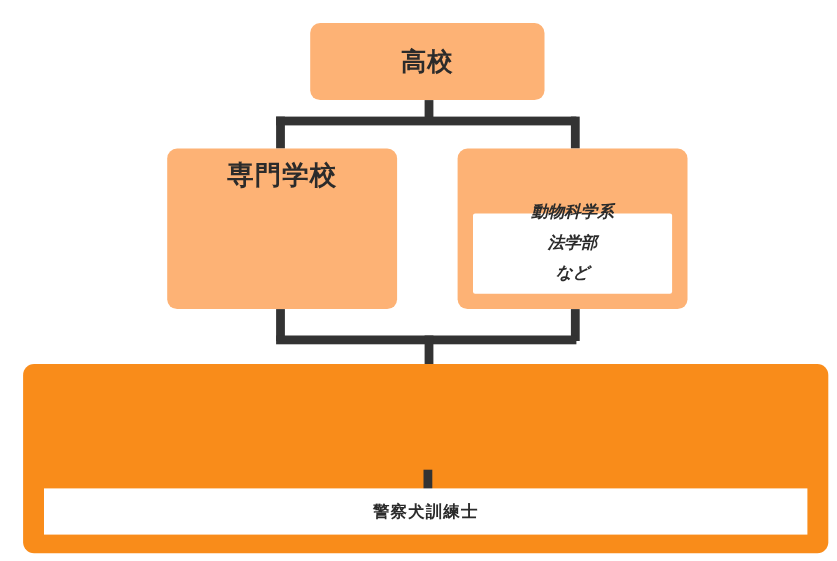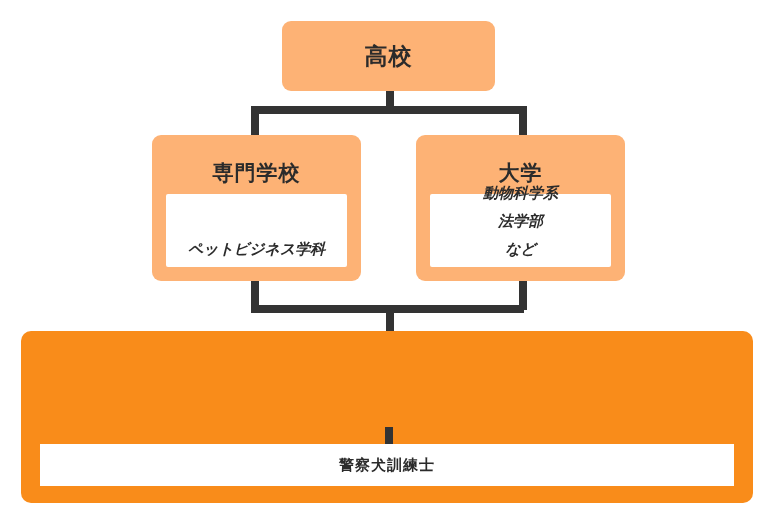--- a/index.html
+++ b/index.html
@@ -30,22 +30,21 @@
   .node-mid-left  { left: 144px; }
   .node-mid-right { left: 408px; }
   .node-title {
     font-weight: bold;
     color: #2b2b2b;
     letter-spacing: 1px;
     text-align: center;
   }
   .node-mid .node-title {
     display: block;
-    font-size: 21px;
-    margin-top: 16px;
+    font-size: 24px;
   }
   .inner-box {
     position: absolute;
     left: 14px; right: 14px;
     top: 59px; bottom: 14px;
     background: #ffffff;
     border-radius: 2px;
     display: flex;
     flex-direction: column;
     align-items: center;
@@ -112,27 +111,23 @@
     <span class="node-title">高校</span>
   </div>
 
   <div class="connector" style="left:378px; top:83px;  width:5px;   height:20px;"></div>
   <div class="connector" style="left:243px; top:98px;  width:273px; height:5px;"></div>
   <div class="connector" style="left:243px; top:98px;  width:5px;   height:29px;"></div>
   <div class="connector" style="left:511px; top:98px;  width:5px;   height:29px;"></div>
 
   <div class="node node-mid node-mid-left">
     <span class="node-title">専門学校</span>
-    <div class="inner-box">
-      <span class="inner-line">ペットビジネス学科</span>
-    </div>
   </div>
 
   <div class="node node-mid node-mid-right">
-    <span class="node-title">大学</span>
     <div class="inner-box">
       <span class="inner-line">動物科学系</span>
       <span class="inner-line">法学部</span>
       <span class="inner-line">など</span>
     </div>
   </div>
 
   <div class="connector" style="left:243px; top:273px; width:5px;   height:29px;"></div>
   <div class="connector" style="left:511px; top:273px; width:5px;   height:29px;"></div>
   <div class="connector" style="left:243px; top:297px; width:273px; height:5px;"></div>

